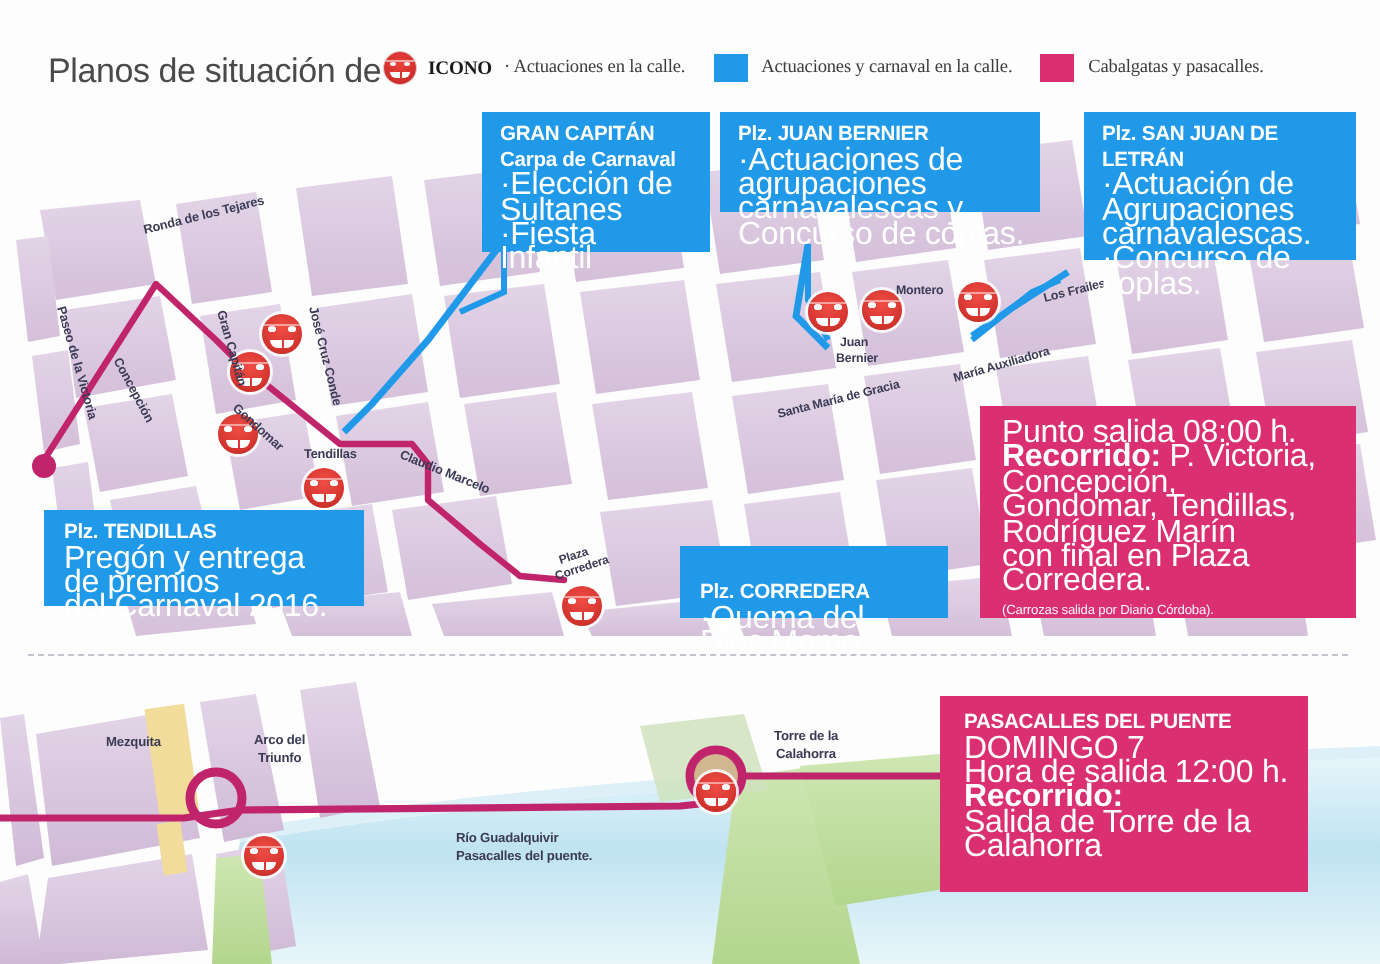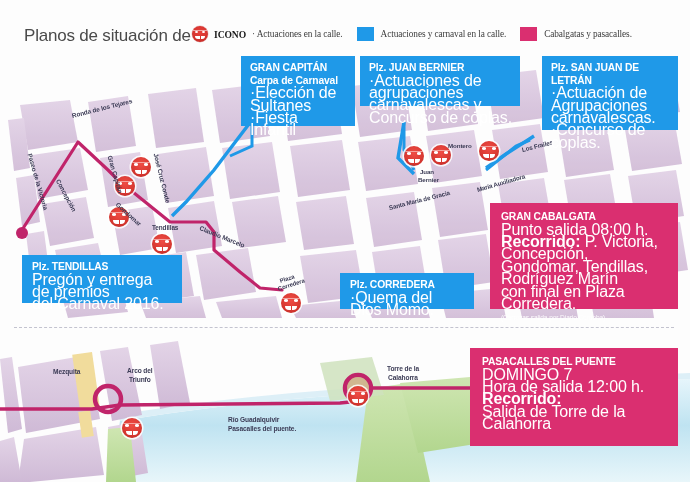--- a/index.html
+++ b/index.html
@@ -274,35 +274,34 @@
     <div class="bl">carnavalescas.</div>
     <div class="bl">·Concurso de coplas.</div>
   </div>
 
   <div class="box box-blue" style="left:22px;top:255px;width:160px;height:48px;padding:6px 8px 0 10px;">
     <div class="bt">Plz. TENDILLAS</div>
     <div class="bl">Pregón y entrega de premios</div>
     <div class="bl">del Carnaval 2016.</div>
   </div>
 
-  <div class="box box-blue" style="left:340px;top:273px;width:134px;height:36px;padding:6px 8px 0 10px;">
+  <div class="box box-blue" style="left:340px;top:273px;width:134px;height:36px;padding:18px 8px 0 10px;">
     <div class="bt">Plz. CORREDERA</div>
     <div class="bl">·Quema del Dios Momo.</div>
   </div>
 
   <div class="box box-pink" style="left:490px;top:203px;width:188px;height:106px;padding:8px 9px 0 11px;">
-    <div class="bt">GRAN CABALGATA</div>
     <div class="bl">Punto salida 08:00 h.</div>
     <div class="bl"><b>Recorrido:</b><span> P. Victoria, Concepción,</span></div>
     <div class="bl">Gondomar, Tendillas, Rodríguez Marín</div>
     <div class="bl">con final en Plaza Corredera.</div>
     <div class="bsm" style="margin-top:4px">(Carrozas salida por Diario Córdoba).</div>
   </div>
 
-  <div class="box box-pink" style="left:470px;top:348px;width:208px;height:98px;padding:8px 9px 0 12px;">
+  <div class="box box-pink" style="left:470px;top:348px;width:184px;height:98px;padding:8px 9px 0 12px;">
     <div class="bt">PASACALLES DEL PUENTE</div>
     <div class="bl">DOMINGO 7</div>
     <div class="bl">Hora de salida 12:00 h.</div>
     <div class="bl" style="font-weight:bold">Recorrido:</div>
     <div class="bl">Salida de Torre de la Calahorra</div>
   </div>
 
   <div id="top-labels">
       <div class="lbl" style="left: 72px; top: 112px; font-size: 6.4px; transform: rotate(-14deg); transform-origin: left center;">Ronda de los Tejares</div>
       <div class="lbl" style="left: 30px; top: 150px; font-size: 6.4px; transform: rotate(74deg); transform-origin: left center;">Paseo de la Victoria</div>

